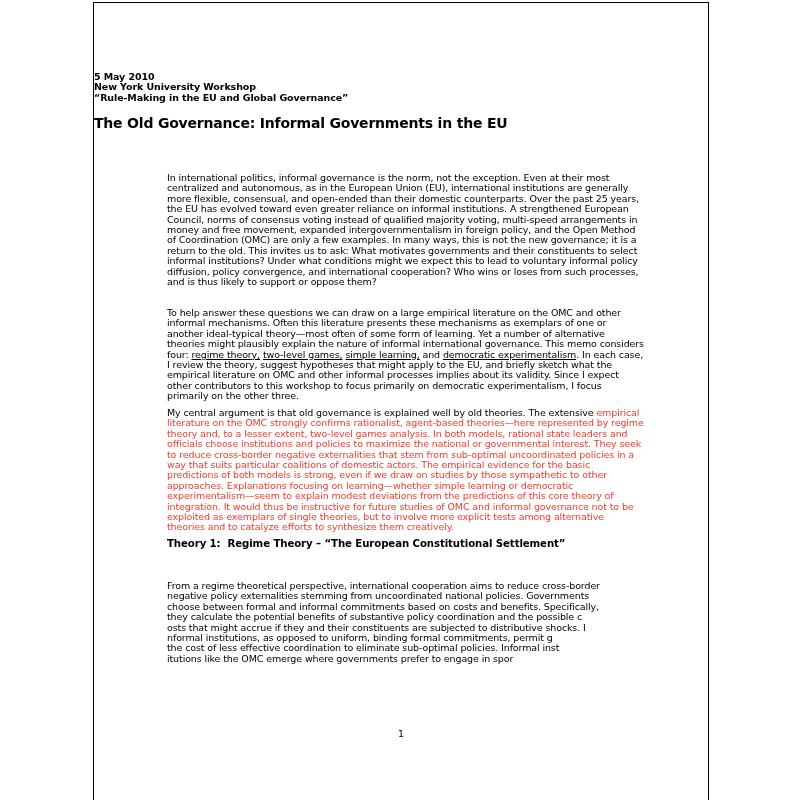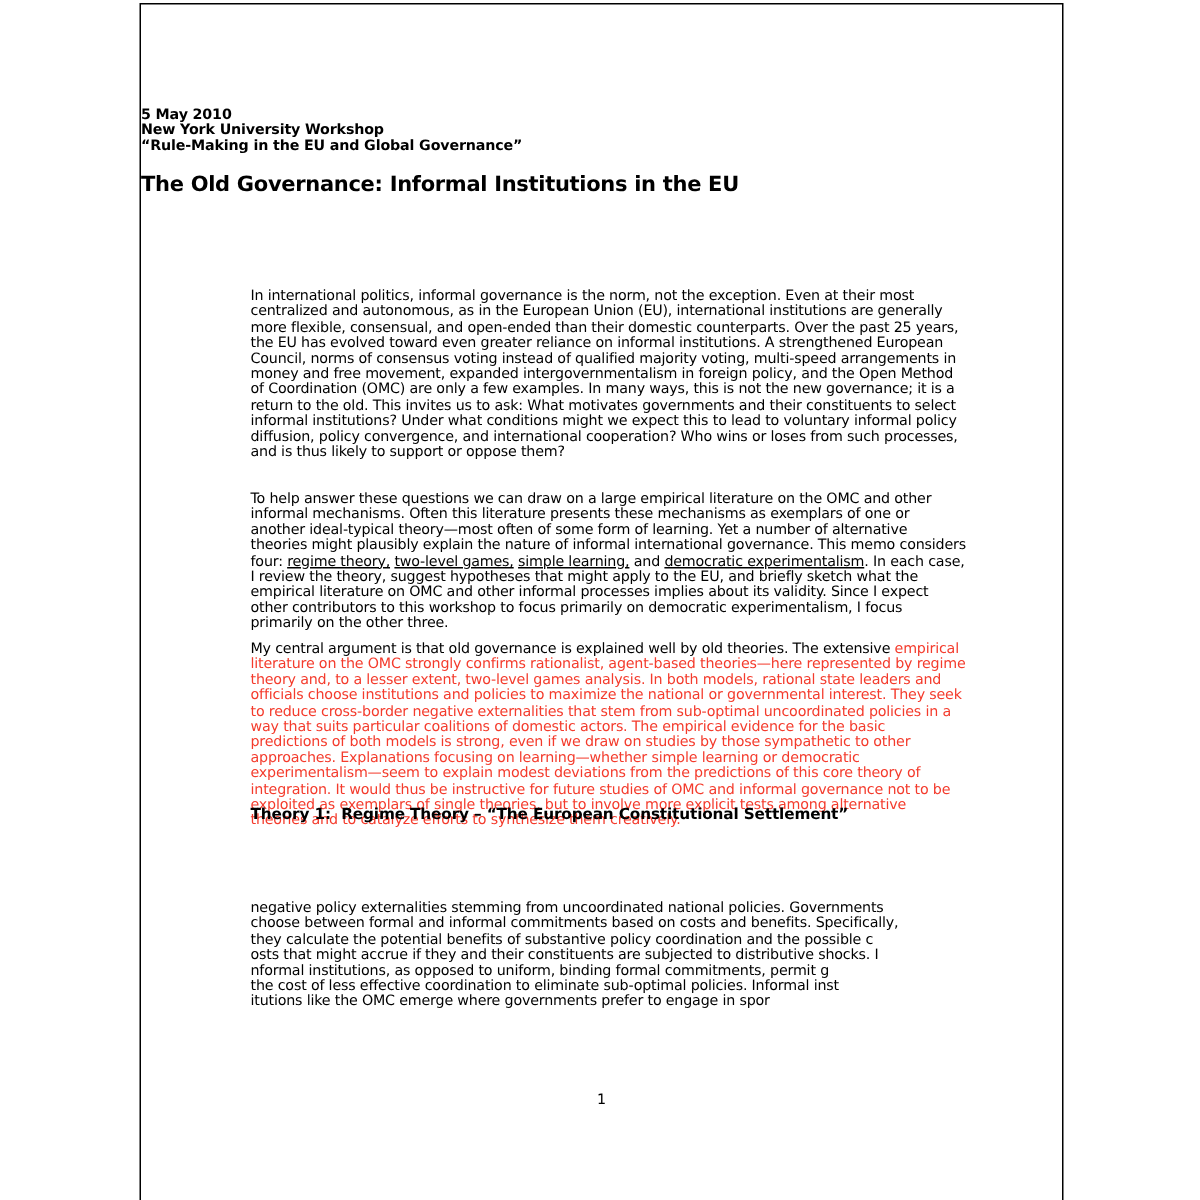--- a/index.html
+++ b/index.html
@@ -20,21 +20,20 @@
     top:112px; font-size:14px; font-weight:bold; line-height:16px; letter-spacing:-0.2px;
   }
 
   .author { top:138px; font-size:9.5px; font-weight:bold; line-height:10.4px; letter-spacing:-0.1px; }
   .author sup { font-size:6.5px; vertical-align:super; }
 
   .body-text {
     position:absolute; left:73px; width:477px;
     font-size:9.5px; line-height:10.4px; letter-spacing:-0.12px;
     text-align:left;
-    margin-top:20px;
   }
 
   .iu { text-decoration:underline; }
   .red { color:var(--red-text); }
 
   .section-heading {
     position:absolute; left:73px; width:490px;
     font-size:10.2px; font-weight:bold; letter-spacing:-0.1px;
     white-space:pre-wrap;
   }
@@ -45,32 +44,33 @@
 <body>
 
 <div class="page">
 
   <div class="center-block header">
     <div>5 May 2010</div>
     <div>New York University Workshop</div>
     <div>“Rule-Making in the EU and Global Governance”</div>
   </div>
 
-  <div class="center-block title">The Old Governance: Informal Institutions in the EU</div>
+  <div class="center-block title">The Old Governance: Informal Governments in the EU</div>
 
 
   <p class="body-text" style="top:170px;">In international politics, informal governance is the norm, not the exception. Even at their most centralized and autonomous, as in the European Union (EU), international institutions are generally more flexible, consensual, and open-ended than their domestic counterparts. Over the past 25 years, the EU has evolved toward even greater reliance on informal institutions. A strengthened European Council, norms of consensus voting instead of qualified majority voting, multi-speed arrangements in money and free movement, expanded intergovernmentalism in foreign policy, and the Open Method of Coordination (OMC) are only a few examples. In many ways, this is not the new governance; it is a return to the old. This invites us to ask: What motivates governments and their constituents to select informal institutions? Under what conditions might we expect this to lead to voluntary informal policy diffusion, policy convergence, and international cooperation? Who wins or loses from such processes, and is thus likely to support or oppose them?</p>
 
   <p class="body-text" style="top:305px;"><span>To help answer these questions we can draw on a large empirical literature on the OMC and other informal mechanisms. Often this literature presents these mechanisms as exemplars of one or another ideal-typical theory—most often of some form of learning. Yet a number of alternative theories might plausibly explain the nature of informal international governance. This memo considers four: </span><span class="iu">regime theory,</span><span> </span><span class="iu">two-level games,</span><span> </span><span class="iu">simple learning,</span><span> and </span><span class="iu">democratic experimentalism</span><span>. In each case, I review the theory, suggest hypotheses that might apply to the EU, and briefly sketch what the empirical literature on OMC and other informal processes implies about its validity. Since I expect other contributors to this workshop to focus primarily on democratic experimentalism, I focus primarily on the other three.</span></p>
 
   <p class="body-text" style="top:405px;"><span>My central argument is that old governance is explained well by old theories. The extensive </span><span class="red">empirical literature on the OMC strongly confirms rationalist, agent-based theories—here represented by regime theory and, to a lesser extent, two-level games analysis. In both models, rational state leaders and officials choose institutions and policies to maximize the national or governmental interest. They seek to reduce cross-border negative externalities that stem from sub-optimal uncoordinated policies in a way that suits particular coalitions of domestic actors. The empirical evidence for the basic predictions of both models is strong, even if we draw on studies by those sympathetic to other approaches. Explanations focusing on learning—whether simple learning or democratic experimentalism—seem to explain modest deviations from the predictions of this core theory of integration. It would thus be instructive for future studies of OMC and informal governance not to be exploited as exemplars of single theories, but to involve more explicit tests among alternative theories and to catalyze efforts to synthesize them creatively.</span></p>
 
   <div class="section-heading" style="top:535px;">Theory 1:  Regime Theory – “The European Constitutional Settlement”</div>
 
   <div class="body-text" style="top:578px;">
+      <div>From a regime theoretical perspective, international cooperation aims to reduce cross-border</div>
       <div>negative policy externalities stemming from uncoordinated national policies. Governments</div>
       <div>choose between formal and informal commitments based on costs and benefits. Specifically,</div>
       <div>they calculate the potential benefits of substantive policy coordination and the possible c</div>
       <div>osts that might accrue if they and their constituents are subjected to distributive shocks. I</div>
       <div>nformal institutions, as opposed to uniform, binding formal commitments, permit g</div>
       <div>the cost of less effective coordination to eliminate sub-optimal policies. Informal inst</div>
       <div>itutions like the OMC emerge where governments prefer to engage in spor</div>
     </div>
 
   <div class="page-number">1</div>

